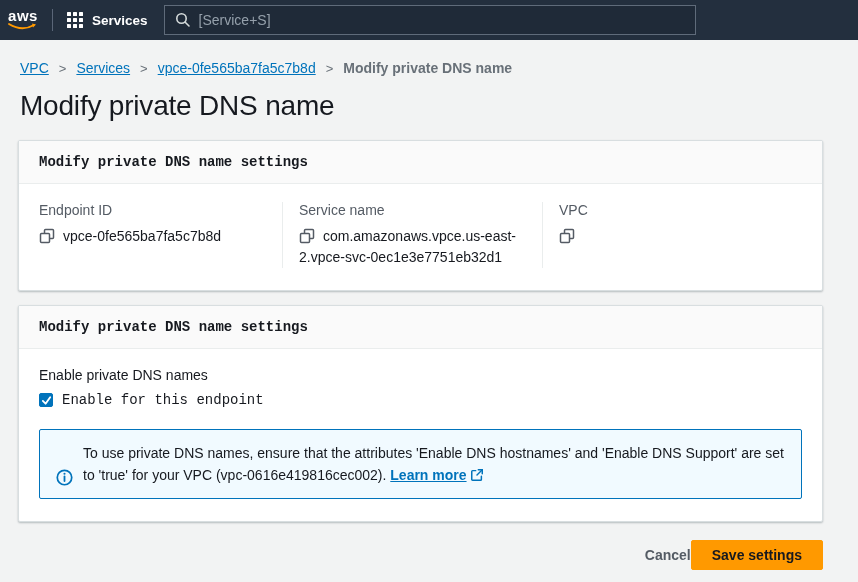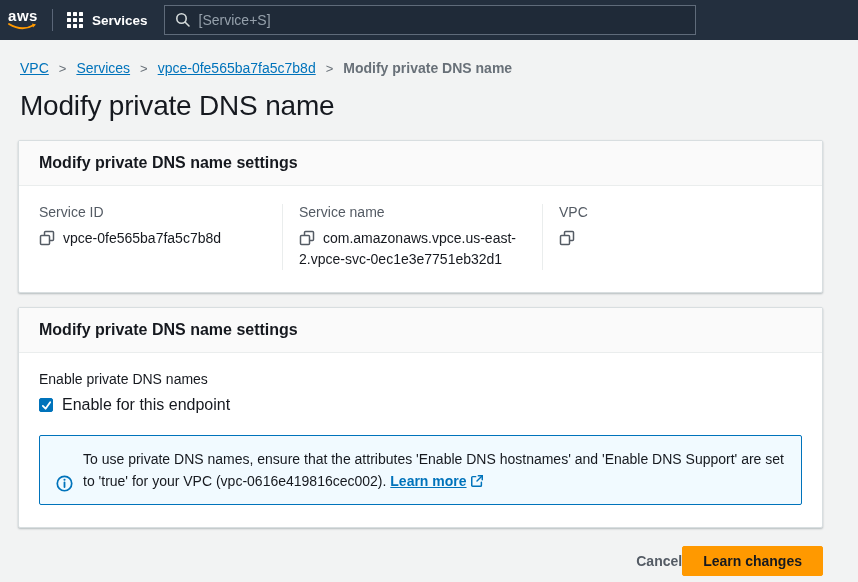--- a/index.html
+++ b/index.html
@@ -54,21 +54,21 @@
   
   .card{
     background:#fff;border:1px solid #d8dee0;border-radius:2px;
     box-shadow:0 1px 2px rgba(0,28,36,.25);
     margin-bottom:14px;
   }
   .card-header{
     background:#fafafa;border-bottom:1px solid var(--border-light);
     padding:13px 20px;
   }
-  .card-header h2{font-size:16px;font-weight:bold;color:var(--text-dark);}
+  .card-header h2{font-size:14px;font-weight:bold;color:var(--text-dark);font-family:Liberation Mono, monospace;}
   .card-body{padding:18px 20px 22px;}
   
   .cols{display:flex;}
   .col{flex:1;padding:0 16px;}
   .col:first-child{padding-left:0;}
   .col + .col{border-left:1px solid var(--border-light);}
   .field-label{color:var(--text-gray);font-size:14px;margin-bottom:8px;}
   .field-value{font-size:14px;color:var(--text-dark);line-height:21px;}
   .copy-btn{
     display:inline-block;vertical-align:-3px;margin-right:8px;cursor:pointer;
@@ -77,21 +77,21 @@
   
   .form-label{font-size:14px;color:var(--text-dark);margin-bottom:9px;}
   .checkbox-row{display:flex;align-items:center;gap:9px;margin-bottom:21px;cursor:pointer;}
   .checkbox{
     width:14px;height:14px;border:1px solid #687078;border-radius:2px;background:#fff;
     display:flex;align-items:center;justify-content:center;flex-shrink:0;
   }
   .checkbox.checked{background:var(--link-blue);border-color:var(--link-blue);}
   .checkbox svg{display:none;}
   .checkbox.checked svg{display:block;}
-  .checkbox-label{font-size:16px;color:var(--text-dark);}
+  .checkbox-label{font-size:14px;color:var(--text-dark);font-family:Liberation Mono, monospace;}
   .alert{
     border:1px solid var(--alert-border);background:var(--alert-bg);border-radius:2px;
     padding:12px 16px;display:flex;gap:10px;align-items:flex-end;
   }
   .alert-icon{flex-shrink:0;margin-top:2px;}
   .alert-text{font-size:14px;line-height:22px;color:var(--text-dark);}
   .alert-text a{color:var(--link-blue);text-decoration:underline;font-weight:bold;cursor:pointer;}
   .ext-icon{vertical-align:-2px;margin-left:3px;}
   
   .footer{display:flex;justify-content:flex-end;align-items:center;padding:4px 0 0;}
@@ -153,21 +153,21 @@
   </nav>
 
   <h1 class="page-title">Modify private DNS name</h1>
 
   <section class="card">
     <div class="card-header">
       <h2>Modify private DNS name settings</h2>
     </div>
     <div class="card-body cols">
       <div class="col">
-        <div class="field-label">Service ID</div>
+        <div class="field-label">Endpoint ID</div>
         <div class="field-value">
           <span class="copy-btn">
             <svg width="16" height="16" viewBox="0 0 16 16">
               <rect x="5.5" y="1.5" width="9" height="9" rx="1" stroke="#545b64" stroke-width="1.5" fill="none"></rect>
               <rect x="1.5" y="5.5" width="9" height="9" rx="1" stroke="#545b64" stroke-width="1.5" fill="#fff"></rect>
             </svg>
           </span><span>vpce-0fe565ba7fa5c7b8d</span>
         </div>
       </div>
       <div class="col">
@@ -221,16 +221,16 @@
             <path d="M9.5 2 H14 V6.5" stroke="#0073bb" stroke-width="1.7" fill="none" stroke-linecap="round"></path>
             <line x1="14" y1="2" x2="8" y2="8" stroke="#0073bb" stroke-width="1.7" stroke-linecap="round"></line>
           </svg>
         </div>
       </div>
     </div>
   </section>
 
   <div class="footer">
     <button class="btn-link">Cancel</button>
-    <button class="btn-primary">Learn changes</button>
+    <button class="btn-primary">Save settings</button>
   </div>
 
 </main>
 
 </body></html>

